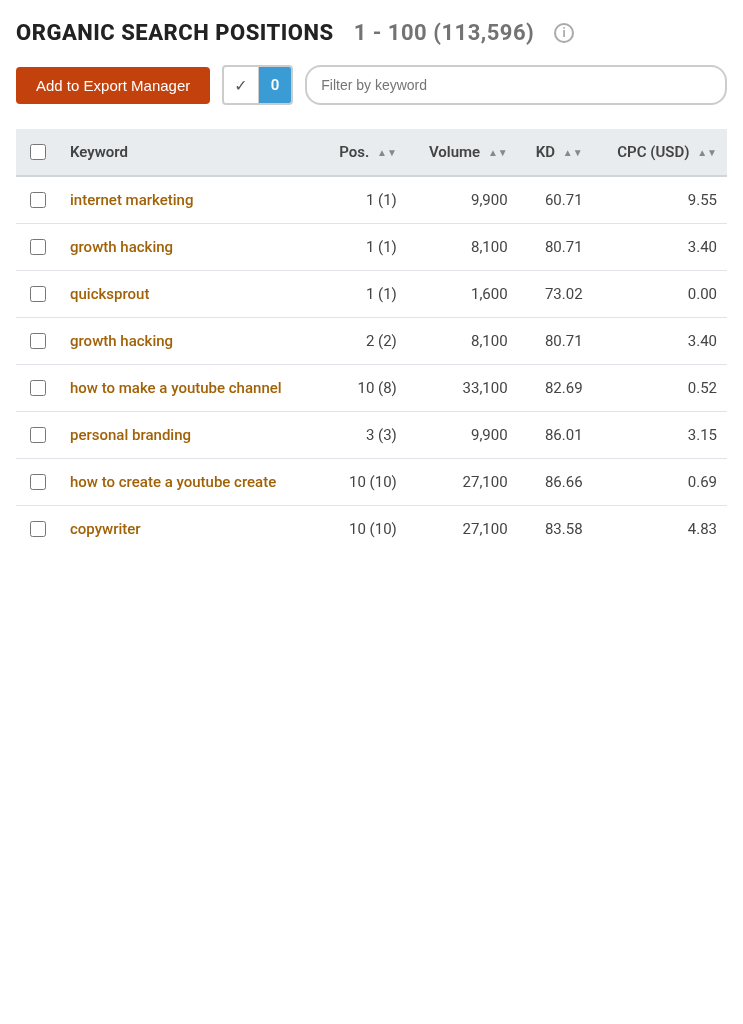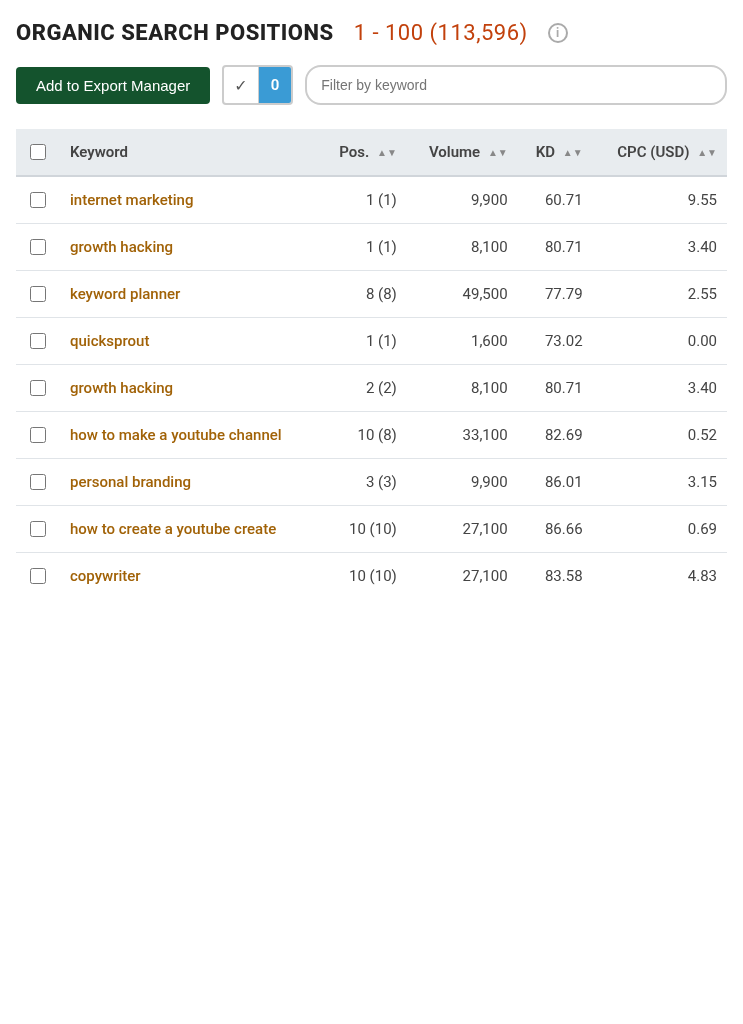--- a/index.html
+++ b/index.html
@@ -19,22 +19,22 @@
       font-size: 22px;
       font-weight: 800;
       color: #222;
       letter-spacing: 0.5px;
       margin-bottom: 20px;
       display: flex;
       align-items: center;
       gap: 20px;
     }
     .page-title-range {
-      color: #c2410c;
-      font-weight: 400;
+      color: #737373;
+      font-weight: 700;
     }
     .info-icon {
       width: 20px;
       height: 20px;
       border: 2px solid #aaa;
       border-radius: 50%;
       display: inline-flex;
       align-items: center;
       justify-content: center;
       font-size: 12px;
@@ -43,21 +43,21 @@
       cursor: pointer;
       flex-shrink: 0;
     }
     .toolbar {
       display: flex;
       align-items: center;
       gap: 12px;
       margin-bottom: 24px;
     }
     .add-export-btn {
-      background: #14532d;
+      background: #c2410c;
       color: #fff;
       border: none;
       border-radius: 4px;
       padding: 10px 20px;
       font-size: 15px;
       font-weight: 500;
       cursor: pointer;
       white-space: nowrap;
     }
     .check-badge {
@@ -258,32 +258,20 @@
         <td class="col-volume">8,100</td>
         <td class="col-kd">80.71</td>
         <td class="col-cpc">3.40</td>
       </tr>
       <tr>
         <td class="col-checkbox">
           <div class="checkbox-cell">
             <input type="checkbox" style="">
           </div>
         </td>
-        <td class="col-keyword"><a href="#" class="keyword-link">keyword planner</a></td>
-        <td class="col-pos">8 (8)</td>
-        <td class="col-volume">49,500</td>
-        <td class="col-kd">77.79</td>
-        <td class="col-cpc">2.55</td>
-      </tr>
-      <tr>
-        <td class="col-checkbox">
-          <div class="checkbox-cell">
-            <input type="checkbox" style="">
-          </div>
-        </td>
         <td class="col-keyword"><a href="#" class="keyword-link">quicksprout</a></td>
         <td class="col-pos">1 (1)</td>
         <td class="col-volume">1,600</td>
         <td class="col-kd">73.02</td>
         <td class="col-cpc">0.00</td>
       </tr>
       <tr>
         <td class="col-checkbox">
           <div class="checkbox-cell">
             <input type="checkbox" style="">

